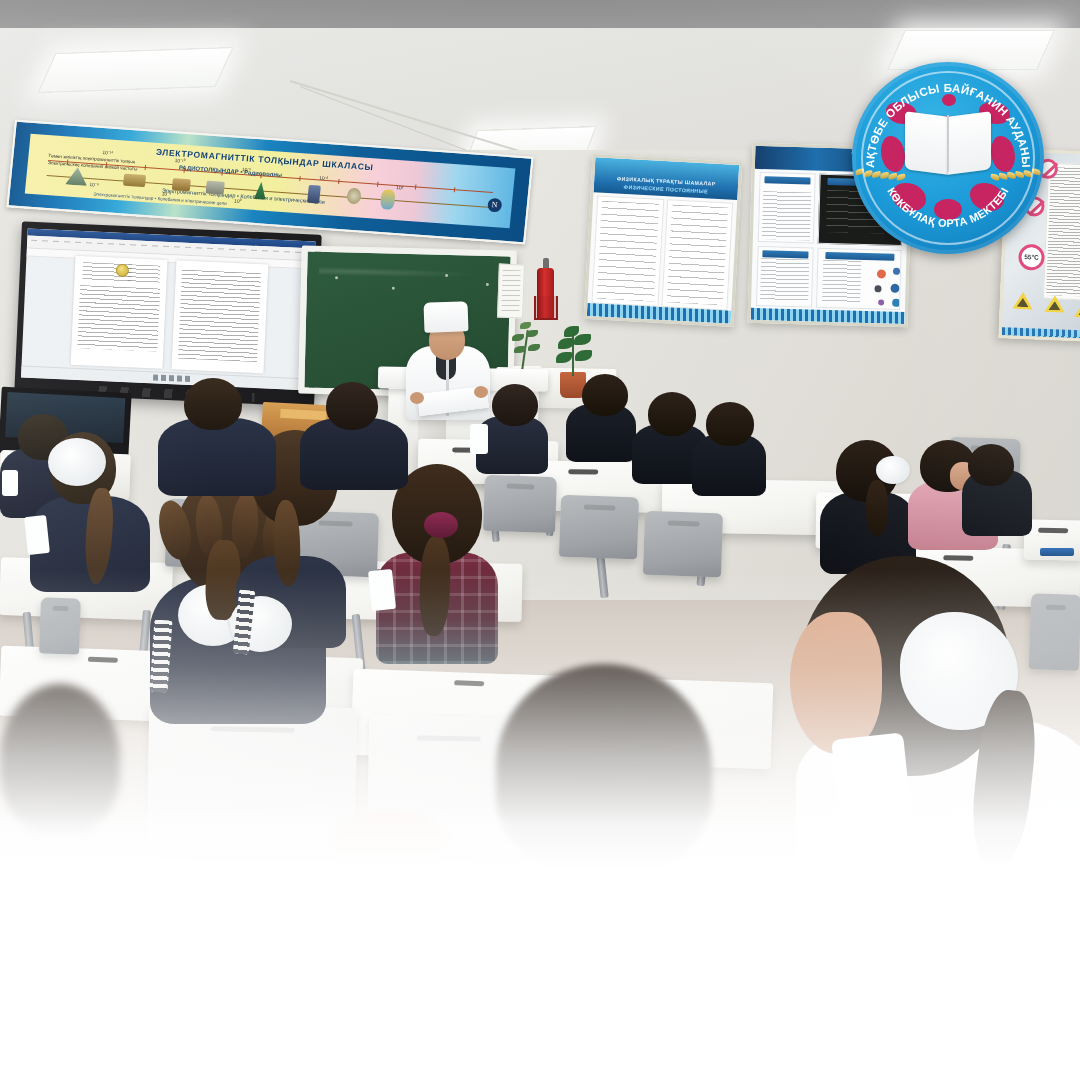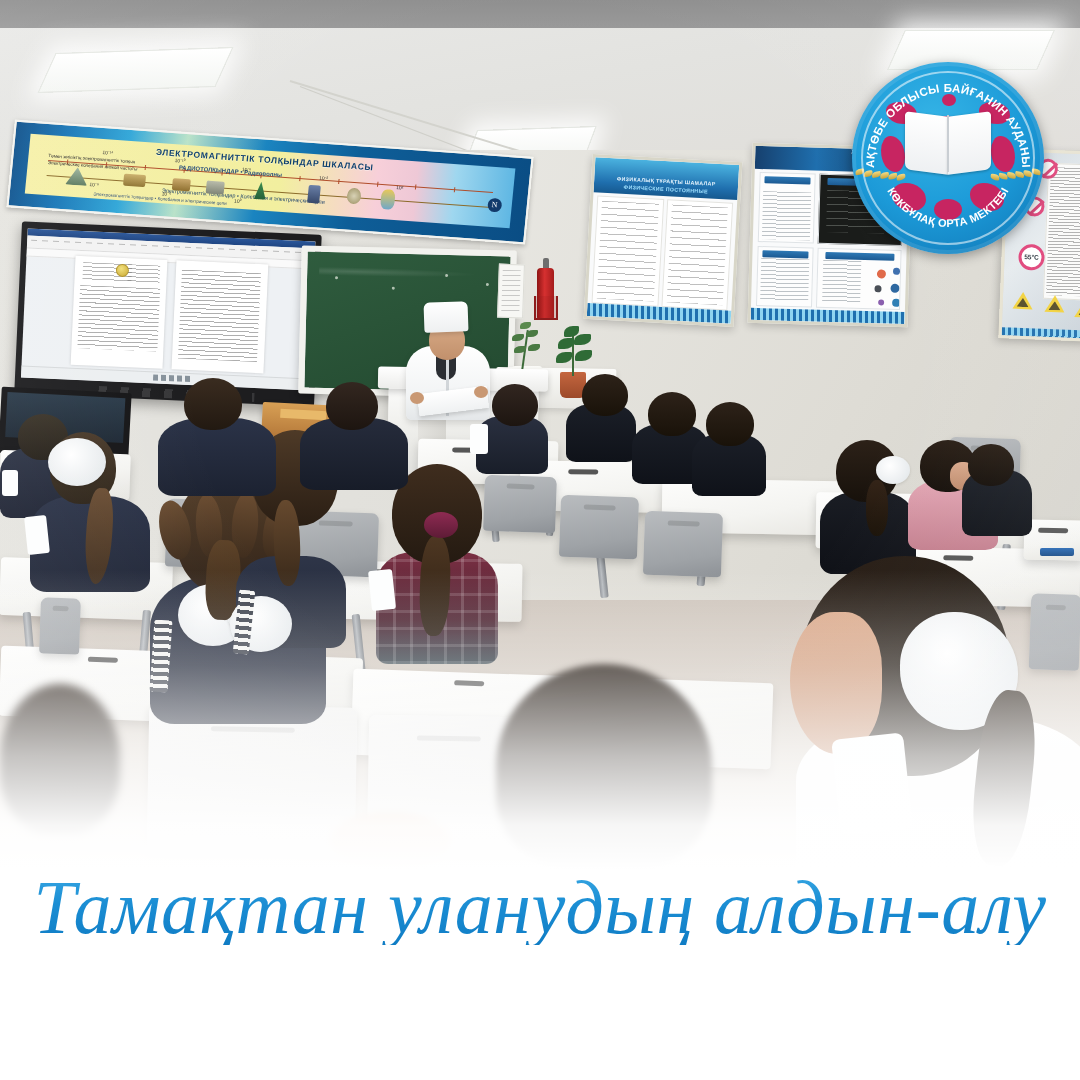--- a/index.html
+++ b/index.html
@@ -790,18 +790,15 @@
     </svg>
     <svg class="logo-arc-bot" viewBox="0 0 192 192">
       <defs>
           <path id="arcBot" d="M 27,96 A 69,69 0 0 0 165,96"></path>
         </defs>
       <text><textPath href="#arcBot" startOffset="50%" text-anchor="middle">КӨКБҰЛАҚ ОРТА МЕКТЕБІ</textPath></text>
     </svg>
     <div class="logo-ring"></div>
   </div>
 
-  <div id="caption">
-    <div id="caption-text">Тамақтан уланудың алдын-алу</div>
-  </div>
   <div id="bottom-white"></div>
 
 </div>
 
 </body></html>

